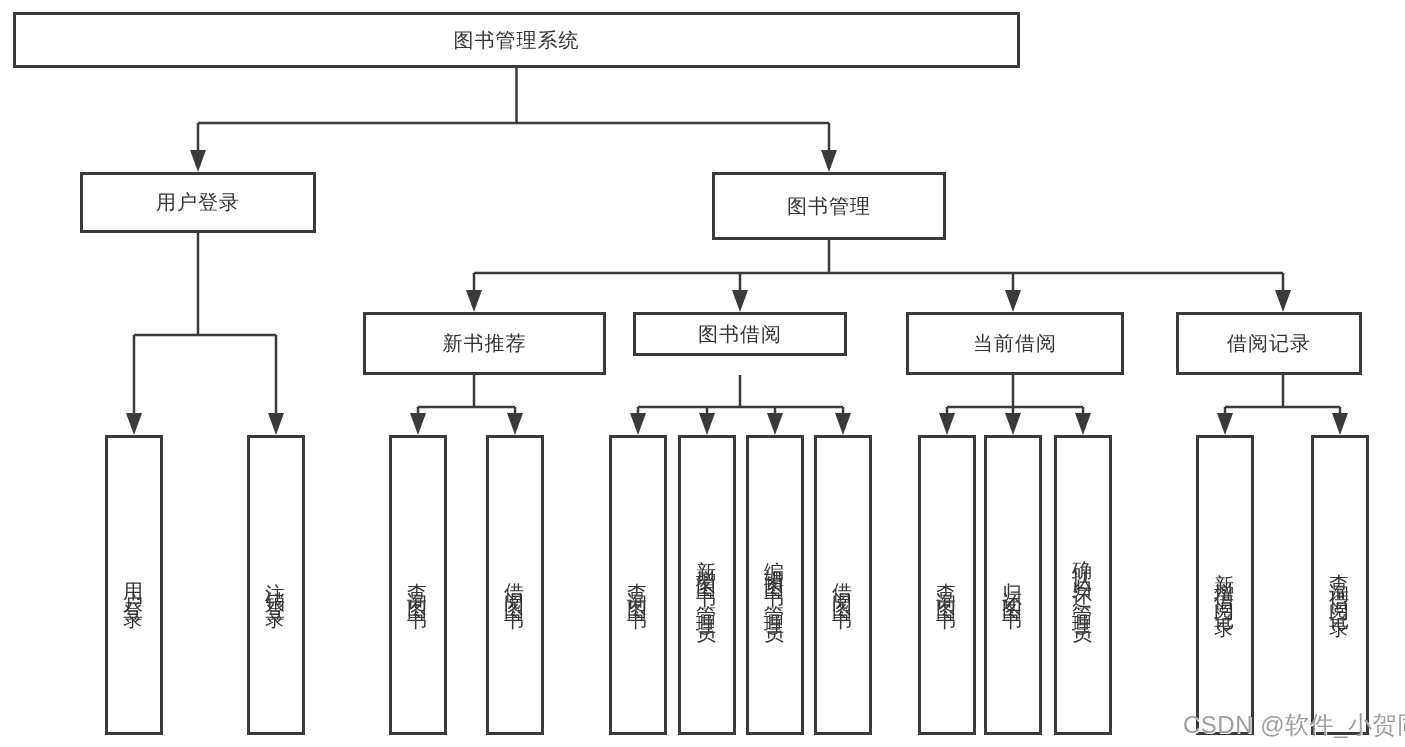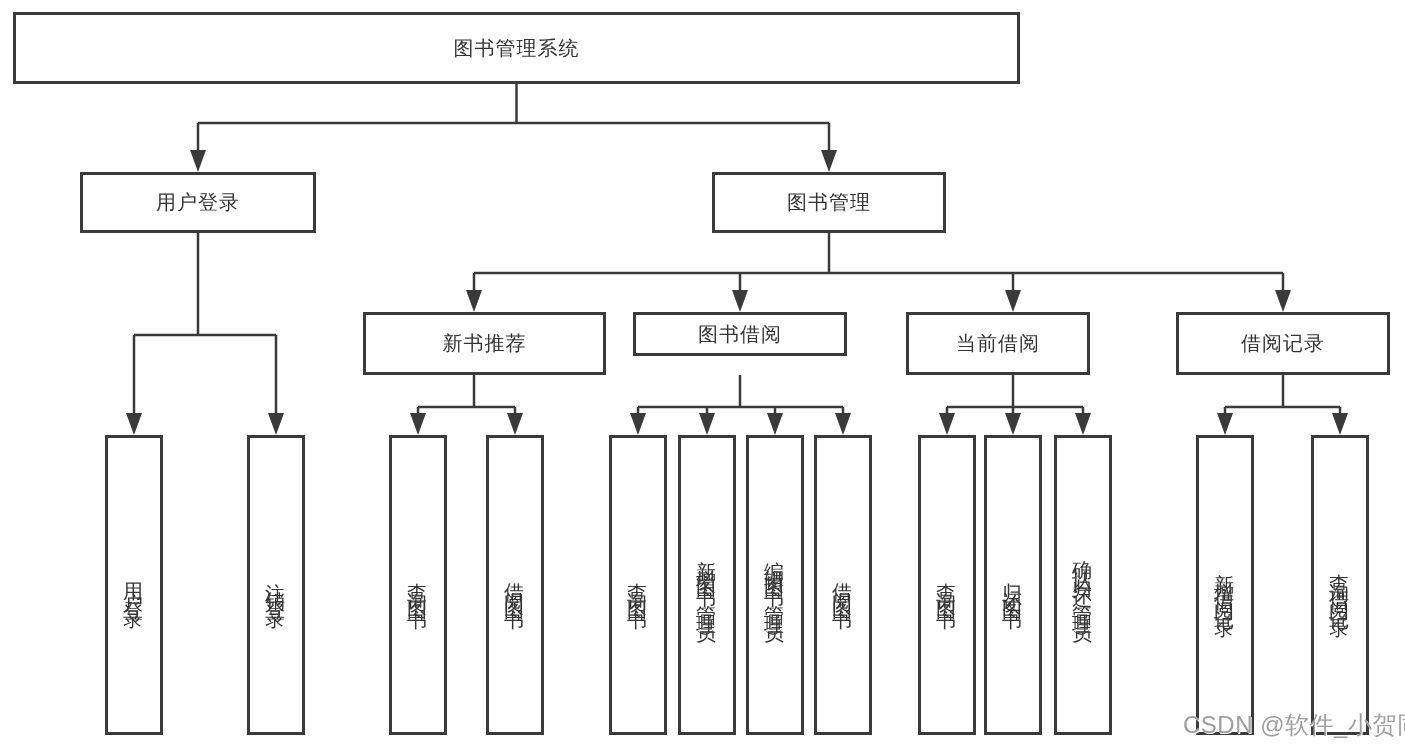--- a/index.html
+++ b/index.html
@@ -81,29 +81,29 @@
       <polygon points="767,413 783,413 775,435"></polygon>
       <polygon points="835,413 851,413 843,435"></polygon>
       <polygon points="939,413 955,413 947,435"></polygon>
       <polygon points="1005,413 1021,413 1013,435"></polygon>
       <polygon points="1075,413 1091,413 1083,435"></polygon>
       <polygon points="1217,413 1233,413 1225,435"></polygon>
       <polygon points="1332,413 1348,413 1340,435"></polygon>
     </g>
   </svg>
 
-  <div class="node" style="left:13px; top:12px; width:1007px; height:72px;">图书管理系统</div>
+  <div class="node" style="left:13px; top:12px; width:1007px; height:56px;">图书管理系统</div>
 
   <div class="node" style="left:80px; top:172px; width:236px; height:61px;">用户登录</div>
-  <div class="node" style="left:712px; top:172px; width:234px; height:61px;">图书管理</div>
+  <div class="node" style="left:712px; top:172px; width:234px; height:68px;">图书管理</div>
 
   <div class="node" style="left:363px; top:312px; width:243px; height:63px;">新书推荐</div>
   <div class="node" style="left:633px; top:312px; width:214px; height:44px;">图书借阅</div>
-  <div class="node" style="left:906px; top:312px; width:184px; height:63px;">当前借阅</div>
-  <div class="node" style="left:1176px; top:312px; width:214px; height:63px;">借阅记录</div>
+  <div class="node" style="left:906px; top:312px; width:218px; height:63px;">当前借阅</div>
+  <div class="node" style="left:1176px; top:312px; width:186px; height:63px;">借阅记录</div>
 
   <div class="node vnode" style="left:105px; top:435px; width:58px; height:300px;">用户登录</div>
   <div class="node vnode" style="left:247px; top:435px; width:58px; height:300px;">注销登录</div>
 
   <div class="node vnode" style="left:389px; top:435px; width:58px; height:300px;">查询图书</div>
   <div class="node vnode" style="left:486px; top:435px; width:58px; height:300px;">借阅图书</div>
 
   <div class="node vnode" style="left:609px; top:435px; width:58px; height:300px;">查询图书</div>
   <div class="node vnode" style="left:678px; top:435px; width:58px; height:300px;">新增图书（管理员）</div>
   <div class="node vnode" style="left:746px; top:435px; width:58px; height:300px;">编辑图书（管理员）</div>

